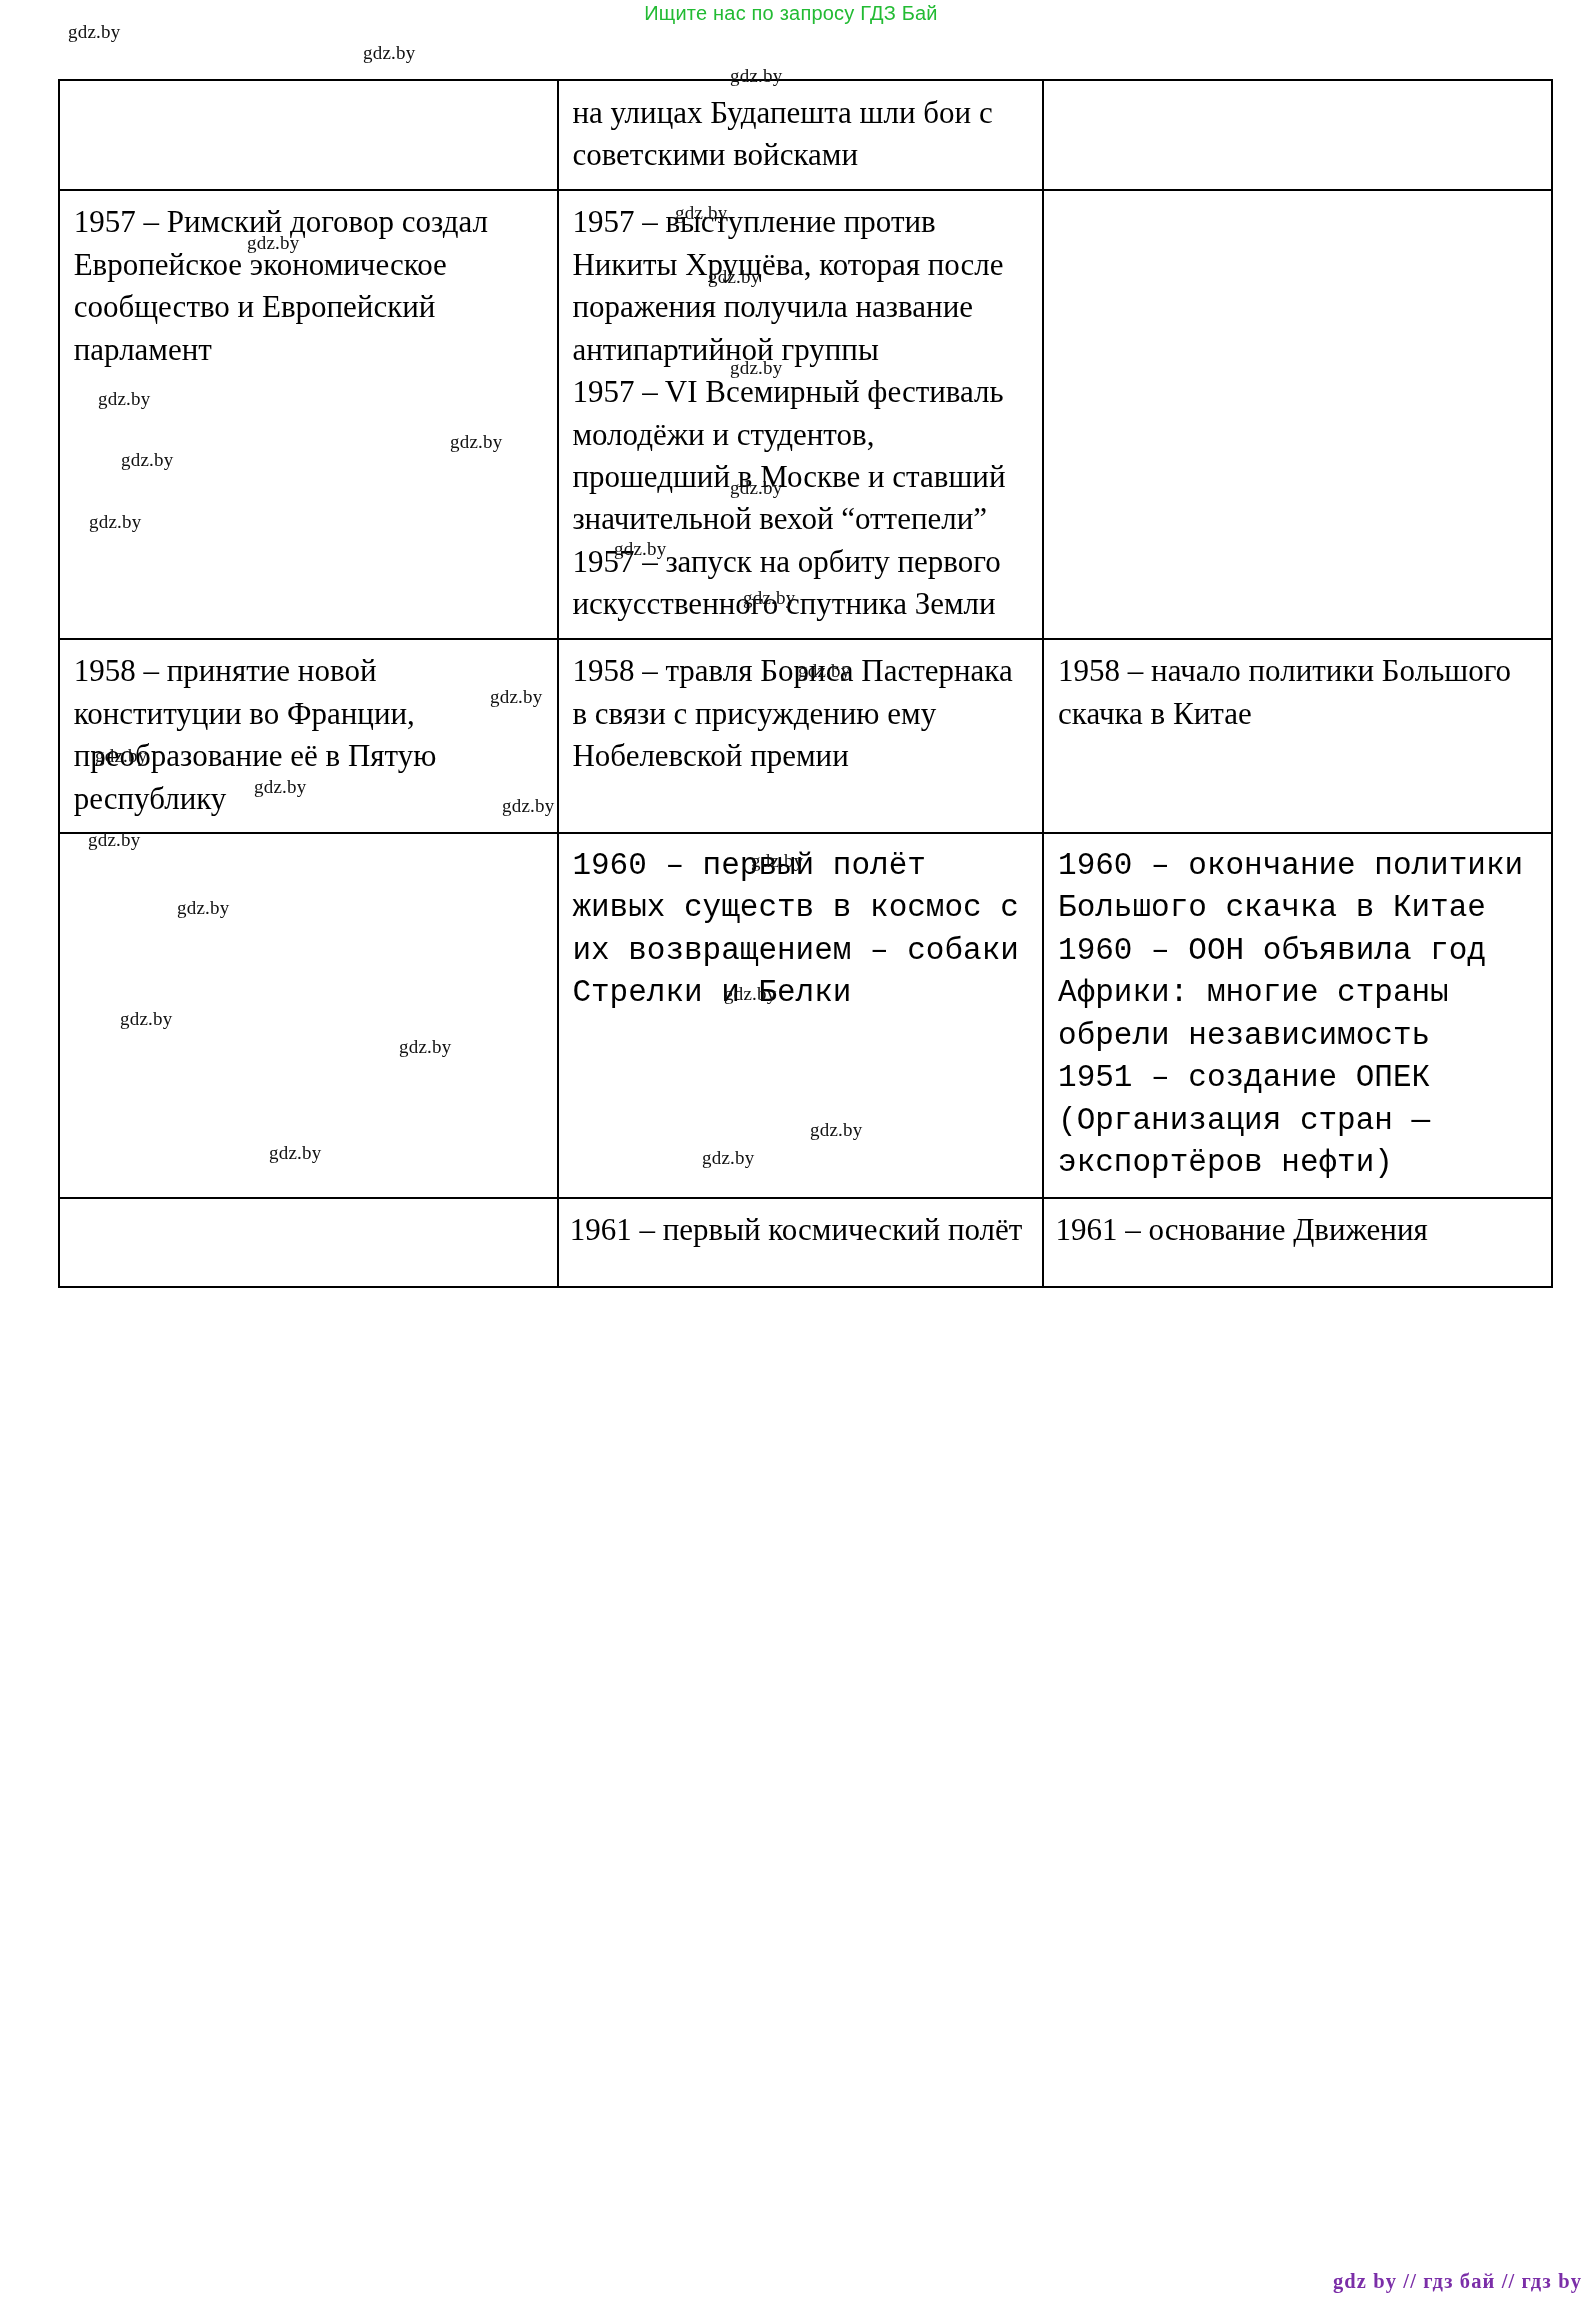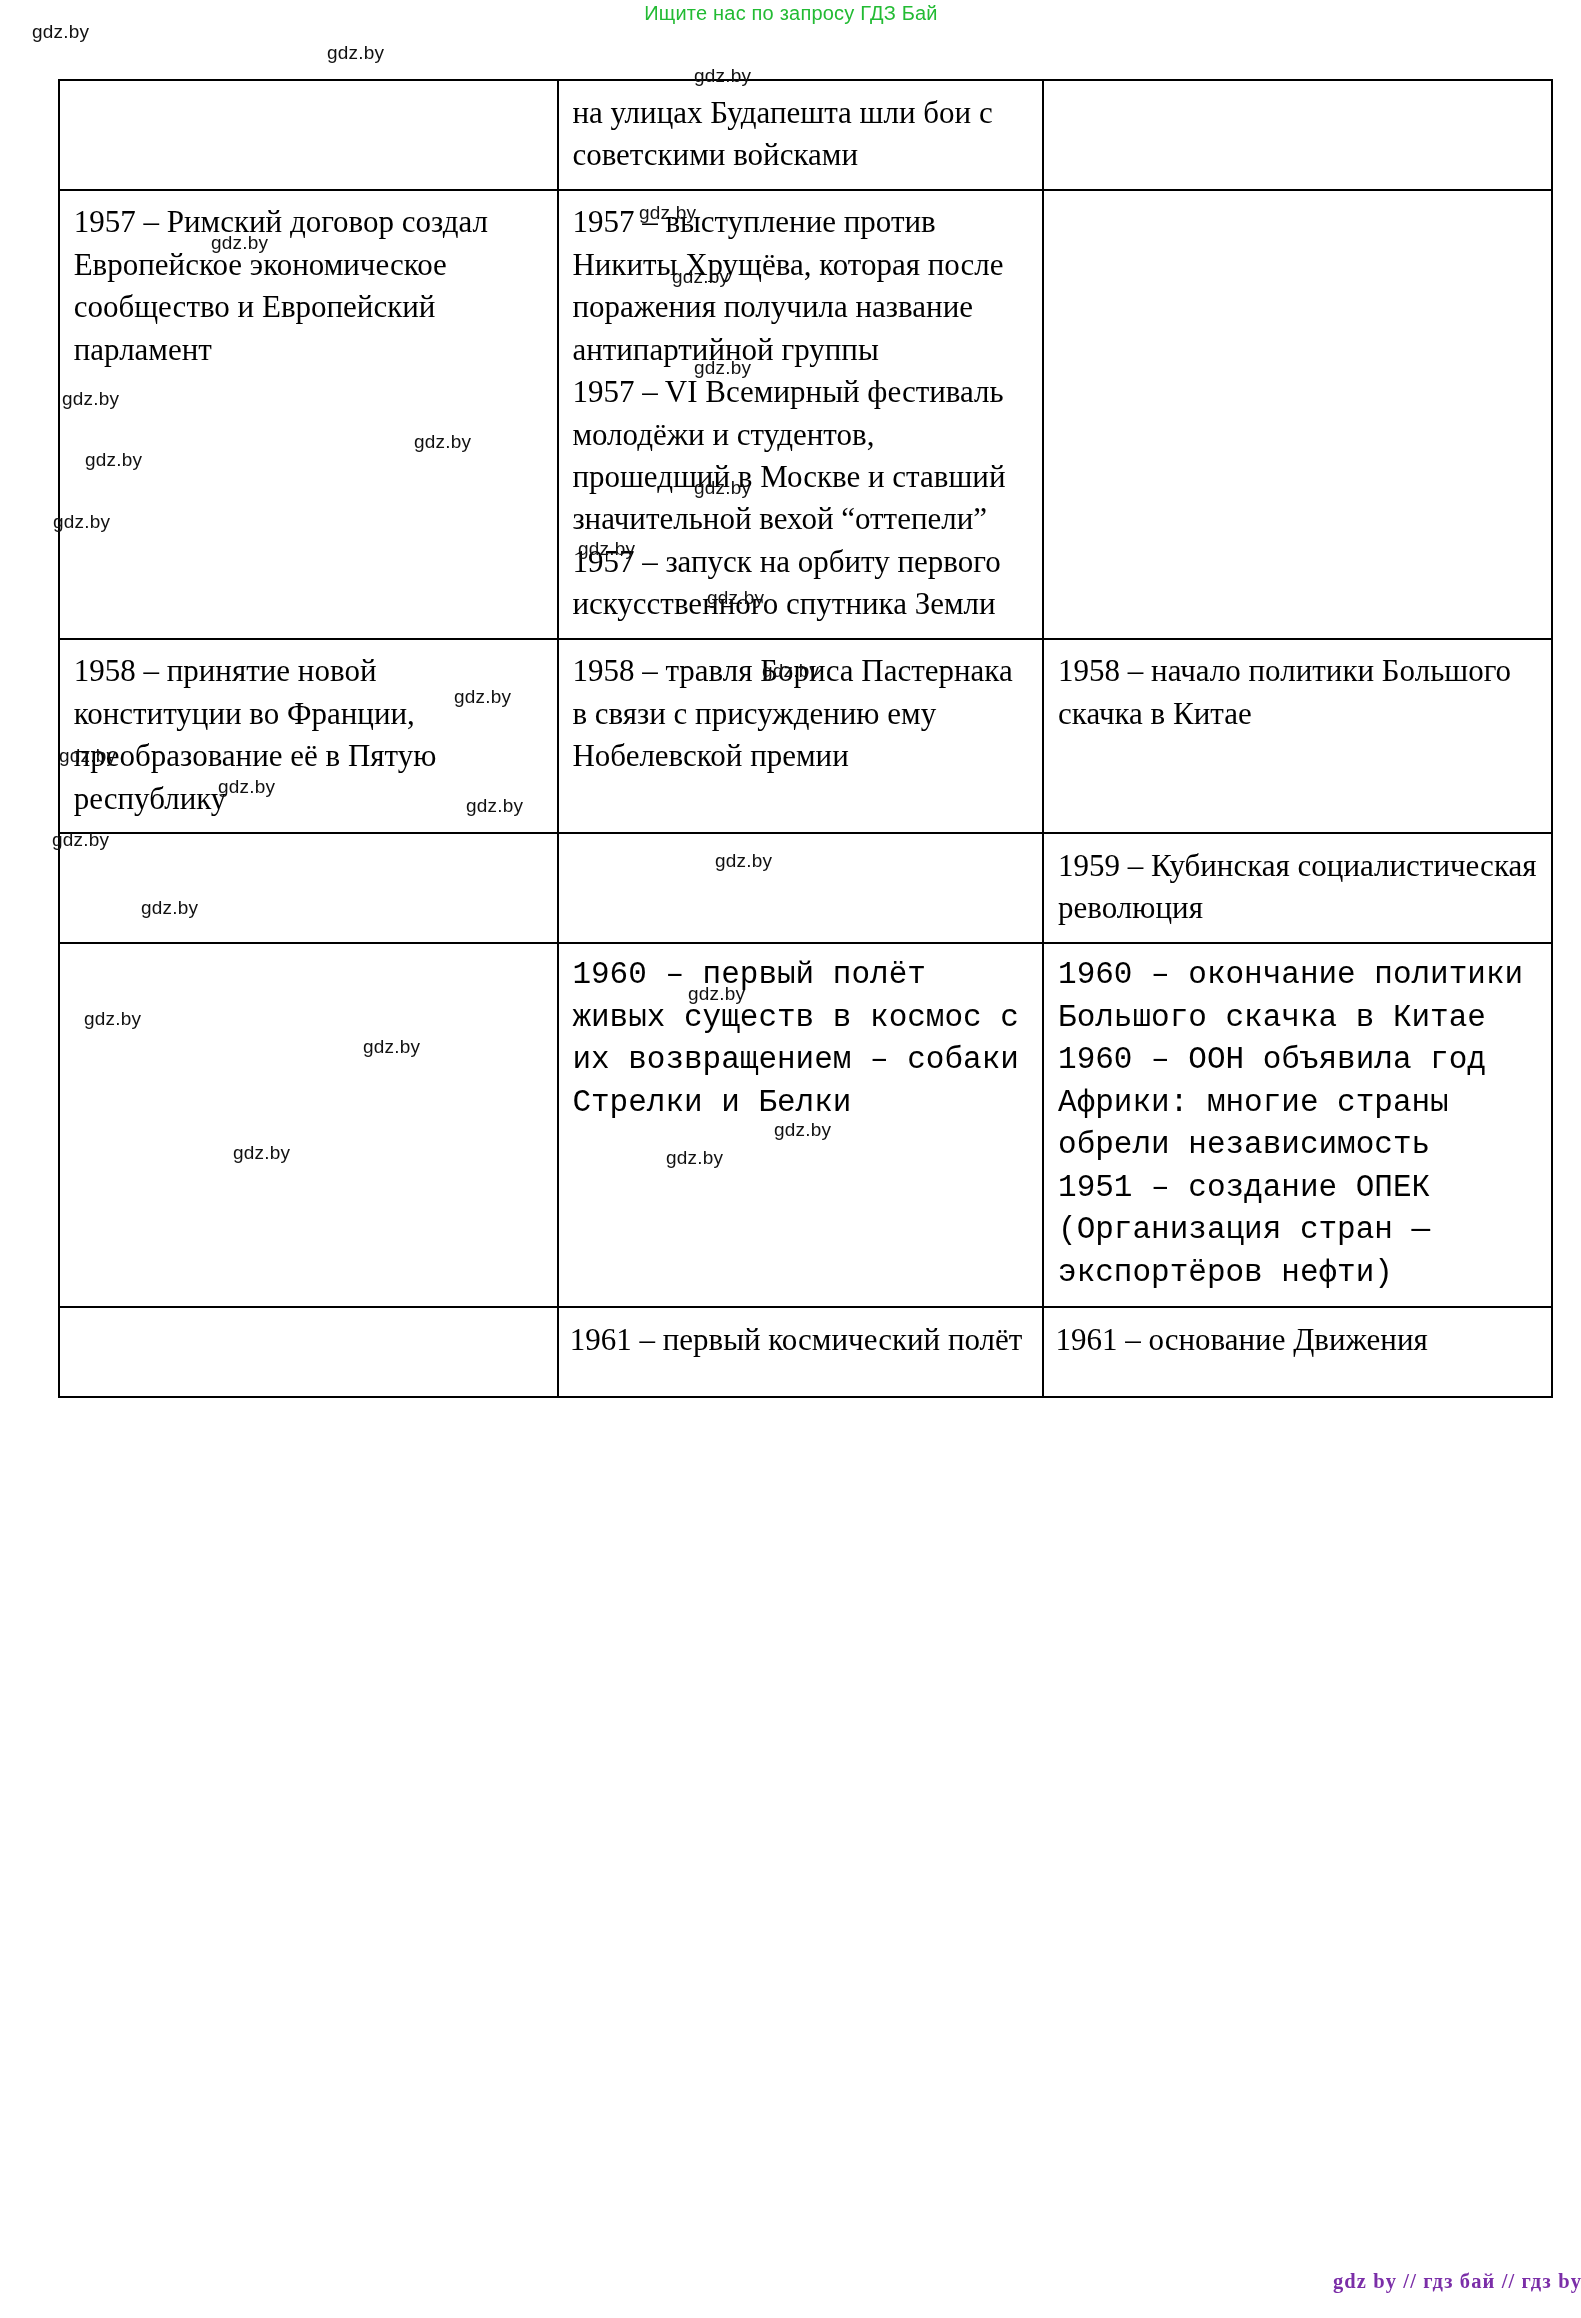--- a/index.html
+++ b/index.html
@@ -38,25 +38,26 @@
     font-family: Liberation Serif, serif;
     font-size: 20.5px;
     font-weight: 700;
     color: #7b2ea8;
     letter-spacing: 1.1px;
   }
 
   
   .wm {
     position: absolute;
-    font-family: Liberation Sans, sans-serif;
+    font-family: Liberation Serif, serif;
     font-size: 19px;
     color: #111111;
     white-space: nowrap;
     letter-spacing: 0.2px;
+    margin-left: 36px;
   }
 
   
   .timeline-table {
     position: absolute;
     left: 58px;
     top: 79px;
     width: 1411px;
     border-collapse: collapse;
     table-layout: fixed;
@@ -117,27 +118,20 @@
         <span class="cell-line">1958 – принятие новой конституции во Франции, преобразование её в Пятую республику</span>
       </td>
       <td class="col-b">
         <span class="cell-line">1958 –  травля Бориса Пастернака в связи с присуждению ему Нобелевской премии</span>
       </td>
       <td class="col-c">
         <span class="cell-line">1958 – начало политики Большого скачка в Китае</span>
       </td>
     </tr>
 
-    <tr class="r4">
-      <td class="col-a"></td>
-      <td class="col-b"></td>
-      <td class="col-c">
-        <span class="cell-line">1959 – Кубинская социалистическая революция</span>
-      </td>
-    </tr>
 
     <tr class="r5">
       <td class="col-a"></td>
       <td class="col-b">
         <span class="cell-line">1960 – первый полёт живых существ в космос с их возвращением – собаки Стрелки и Белки</span>
       </td>
       <td class="col-c">
         <span class="cell-line">1960 – окончание политики Большого скачка в Китае</span>
         <span class="cell-line">1960 – ООН объявила год Африки: многие страны обрели независимость</span>
         <span class="cell-line">1951 – создание ОПЕК (Организация стран — экспортёров нефти)</span>

